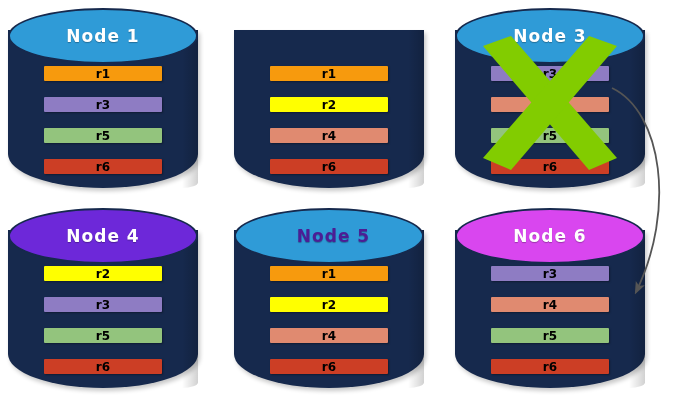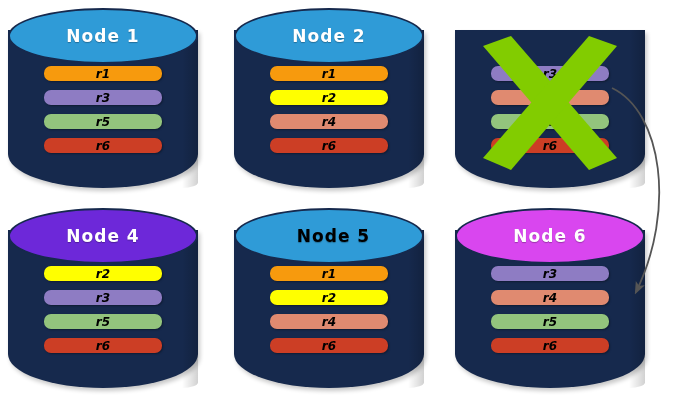--- a/index.html
+++ b/index.html
@@ -78,28 +78,27 @@
   
   .records {
     position: absolute;
     left: 36px;
     top: 58px;
     width: 118px;
     z-index: 4;
   }
   .record-bar {
     height: 15px;
-    margin-bottom: 9px;
-    border-radius: 7px;
+    margin-bottom: 16px;
+    border-radius: 1px;
     display: flex;
     align-items: center;
     justify-content: center;
     box-shadow: 1px 1px 2px rgba(0,0,0,0.35);
     position: relative;
-    font-style: italic;
   }
   .record-label {
     font-size: 12px;
     font-weight: bold;
     color: #000000;
     line-height: 1;
     user-select: none;
   }
 
   
@@ -143,41 +142,41 @@
         <span class="record-label" style="color: rgb(0, 0, 0);">r5</span>
       </div>
       <div class="record-bar" style="background: rgb(204, 62, 37);">
         <span class="record-label" style="color: rgb(0, 0, 0);">r6</span>
       </div>
     </div>
   </div>
 
   <div class="node" style="left:234px; top:8px;">
     <div class="cyl-body" style="background: rgb(22, 41, 77);"></div>
-    <div class="cyl-top" style="background: rgb(47, 155, 215); border-color: rgb(22, 41, 77);">
-      <span class="node-title" style="color: rgb(255, 255, 255);">Node 2</span>
-    </div>
     <div class="records">
       <div class="record-bar" style="background: rgb(247, 154, 13);">
         <span class="record-label" style="color: rgb(0, 0, 0);">r1</span>
       </div>
       <div class="record-bar" style="background: rgb(255, 255, 0);">
         <span class="record-label" style="color: rgb(0, 0, 0);">r2</span>
       </div>
       <div class="record-bar" style="background: rgb(224, 138, 112);">
         <span class="record-label" style="color: rgb(0, 0, 0);">r4</span>
       </div>
       <div class="record-bar" style="background: rgb(204, 62, 37);">
         <span class="record-label" style="color: rgb(0, 0, 0);">r6</span>
       </div>
     </div>
   </div>
 
   <div class="node" style="left:455px; top:8px;">
     <div class="cyl-body" style="background: rgb(22, 41, 77);"></div>
+    <div class="cyl-top" style="background: rgb(47, 155, 215); border-color: rgb(22, 41, 77);">
+      <span class="node-title" style="color: rgb(255, 255, 255);">Node 3</span>
+    </div>
     <div class="records">
       <div class="record-bar" style="background: rgb(142, 124, 195);">
         <span class="record-label" style="color: rgb(0, 0, 0);">r3</span>
       </div>
       <div class="record-bar" style="background: rgb(224, 138, 112);">
         <span class="record-label" style="color: rgb(0, 0, 0);">r4</span>
       </div>
       <div class="record-bar" style="background: rgb(147, 196, 125);">
         <span class="record-label" style="color: rgb(0, 0, 0);">r5</span>
       </div>
@@ -210,21 +209,21 @@
       </div>
       <div class="record-bar" style="background: rgb(204, 62, 37);">
         <span class="record-label" style="color: rgb(0, 0, 0);">r6</span>
       </div>
     </div>
   </div>
 
   <div class="node" style="left:234px; top:208px;">
     <div class="cyl-body" style="background: rgb(22, 41, 77);"></div>
     <div class="cyl-top" style="background: rgb(47, 155, 215); border-color: rgb(22, 41, 77);">
-      <span class="node-title" style="color: #000000; margin-left: 9px;">Node 5</span>
+      <span class="node-title" style="color: #4c1d95; margin-left: 9px;">Node 5</span>
     </div>
     <div class="records">
       <div class="record-bar" style="background: rgb(247, 154, 13);">
         <span class="record-label" style="color: rgb(0, 0, 0);">r1</span>
       </div>
       <div class="record-bar" style="background: rgb(255, 255, 0);">
         <span class="record-label" style="color: rgb(0, 0, 0);">r2</span>
       </div>
       <div class="record-bar" style="background: rgb(224, 138, 112);">
         <span class="record-label" style="color: rgb(0, 0, 0);">r4</span>

